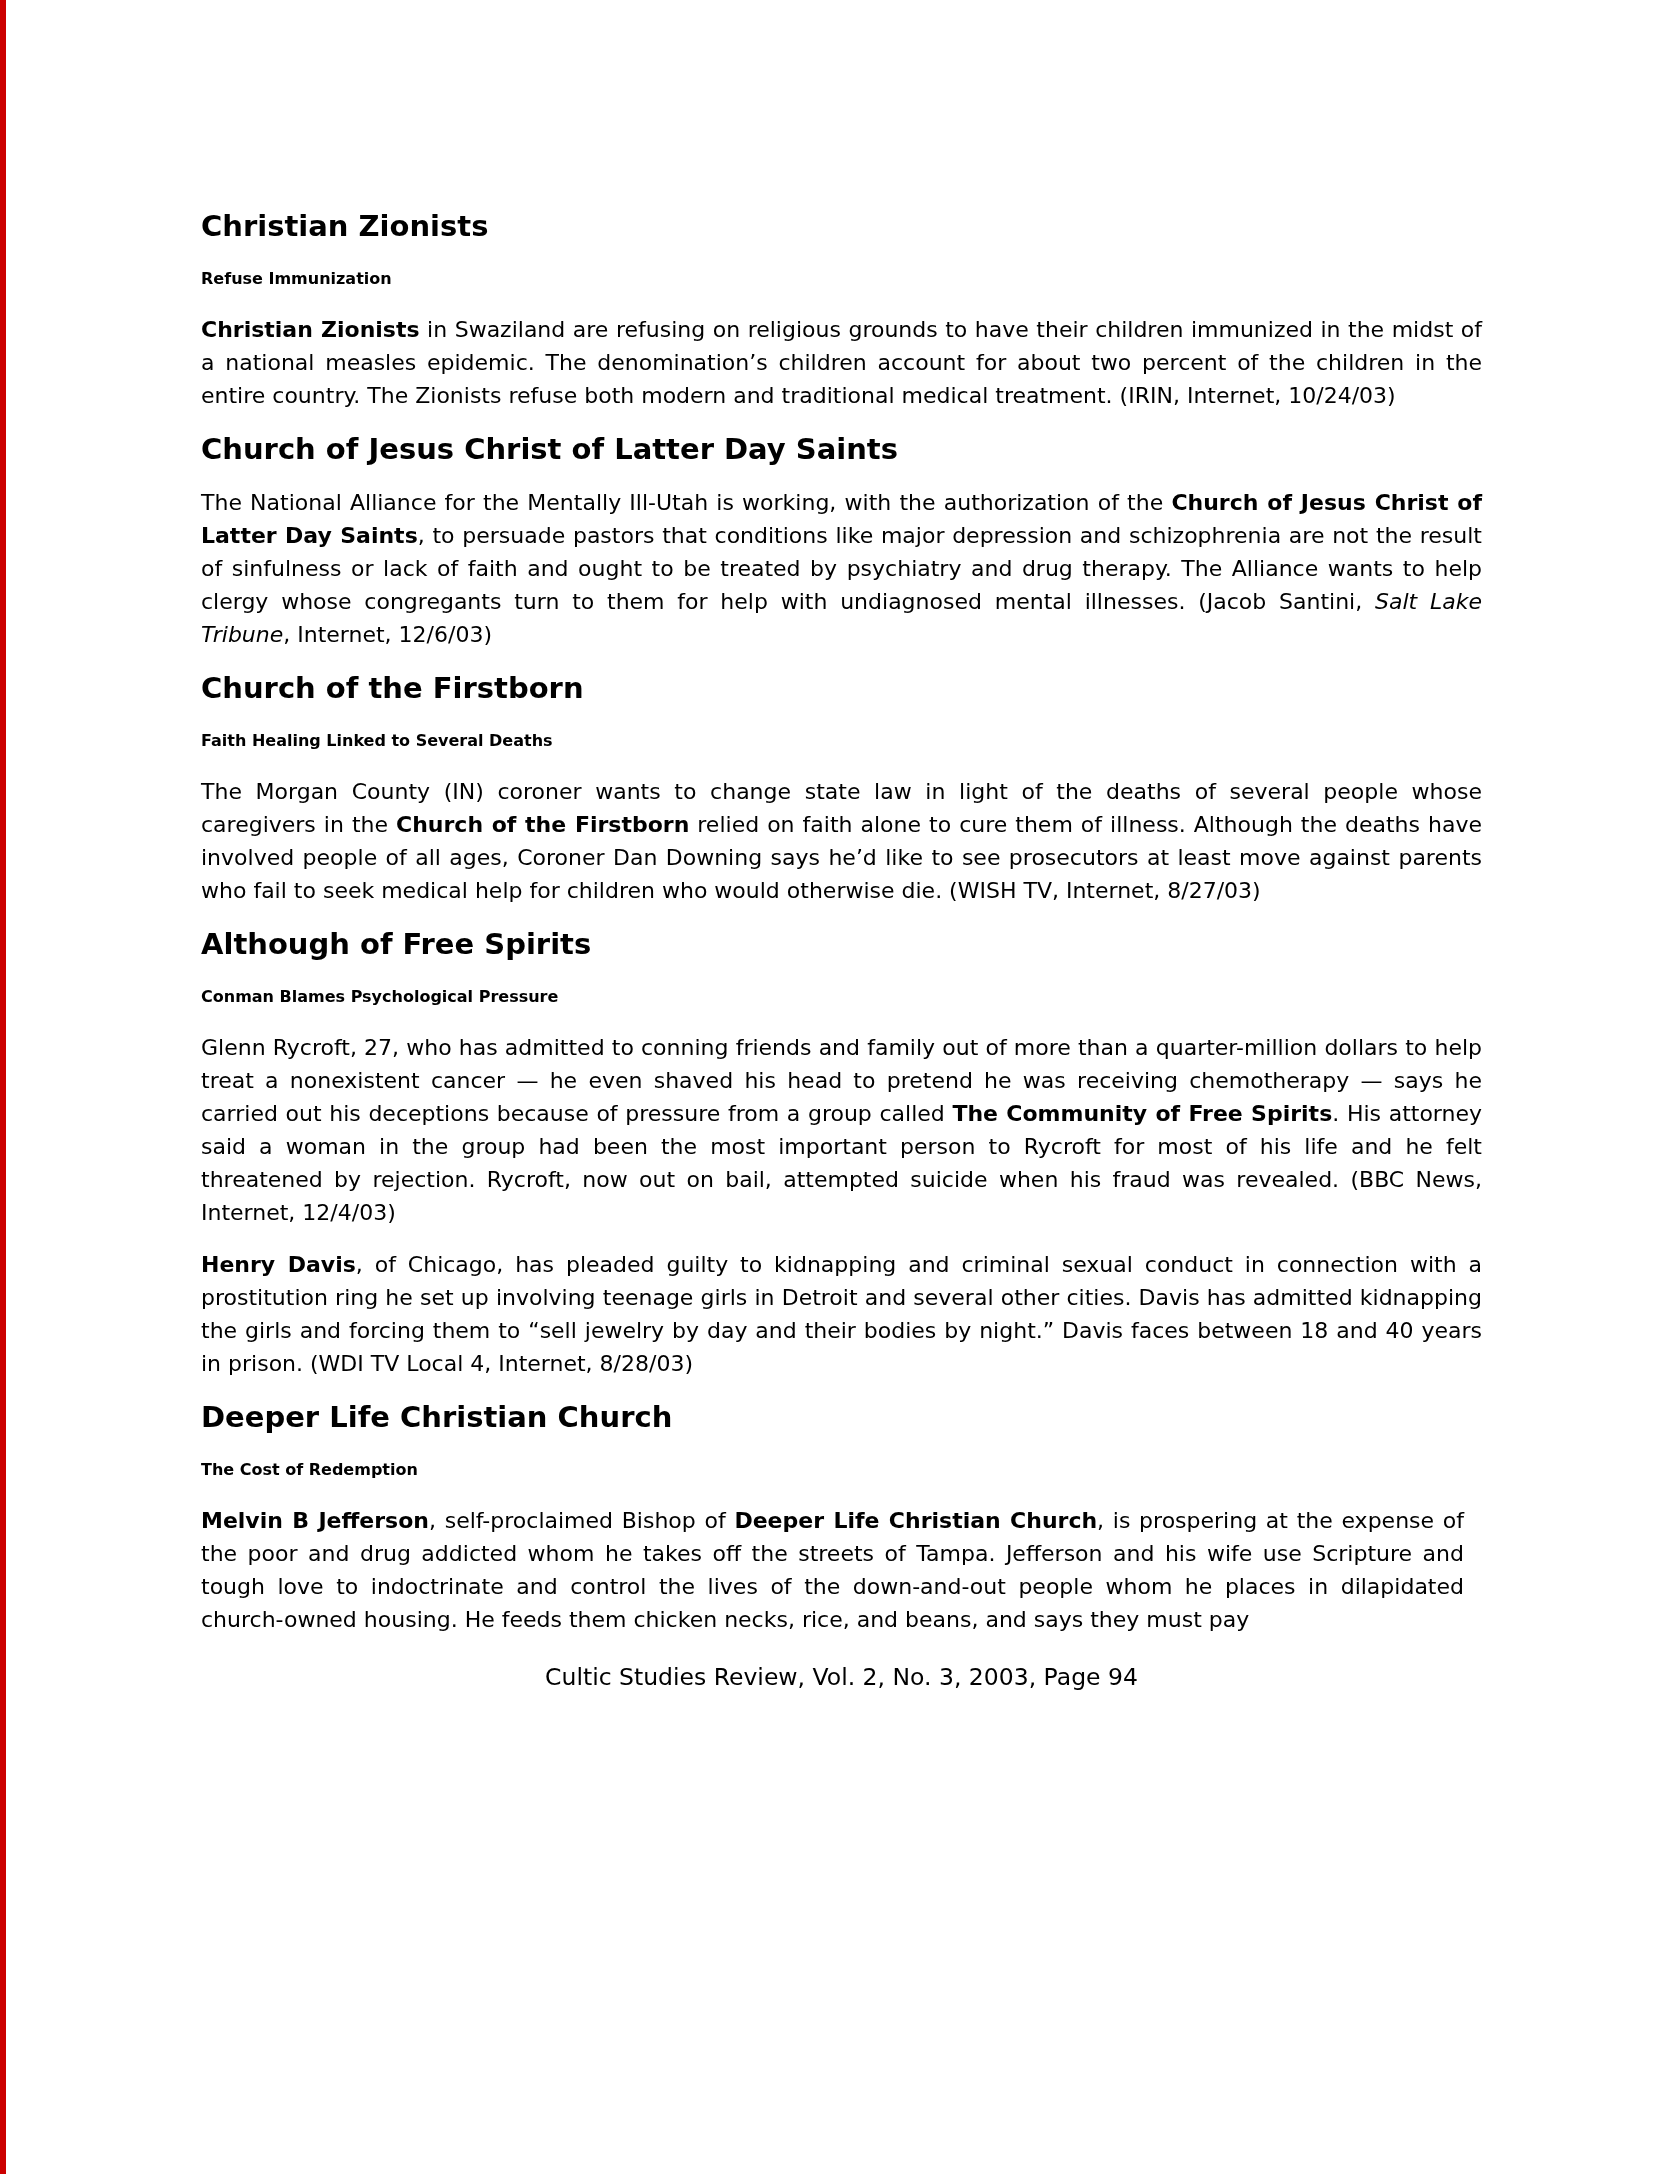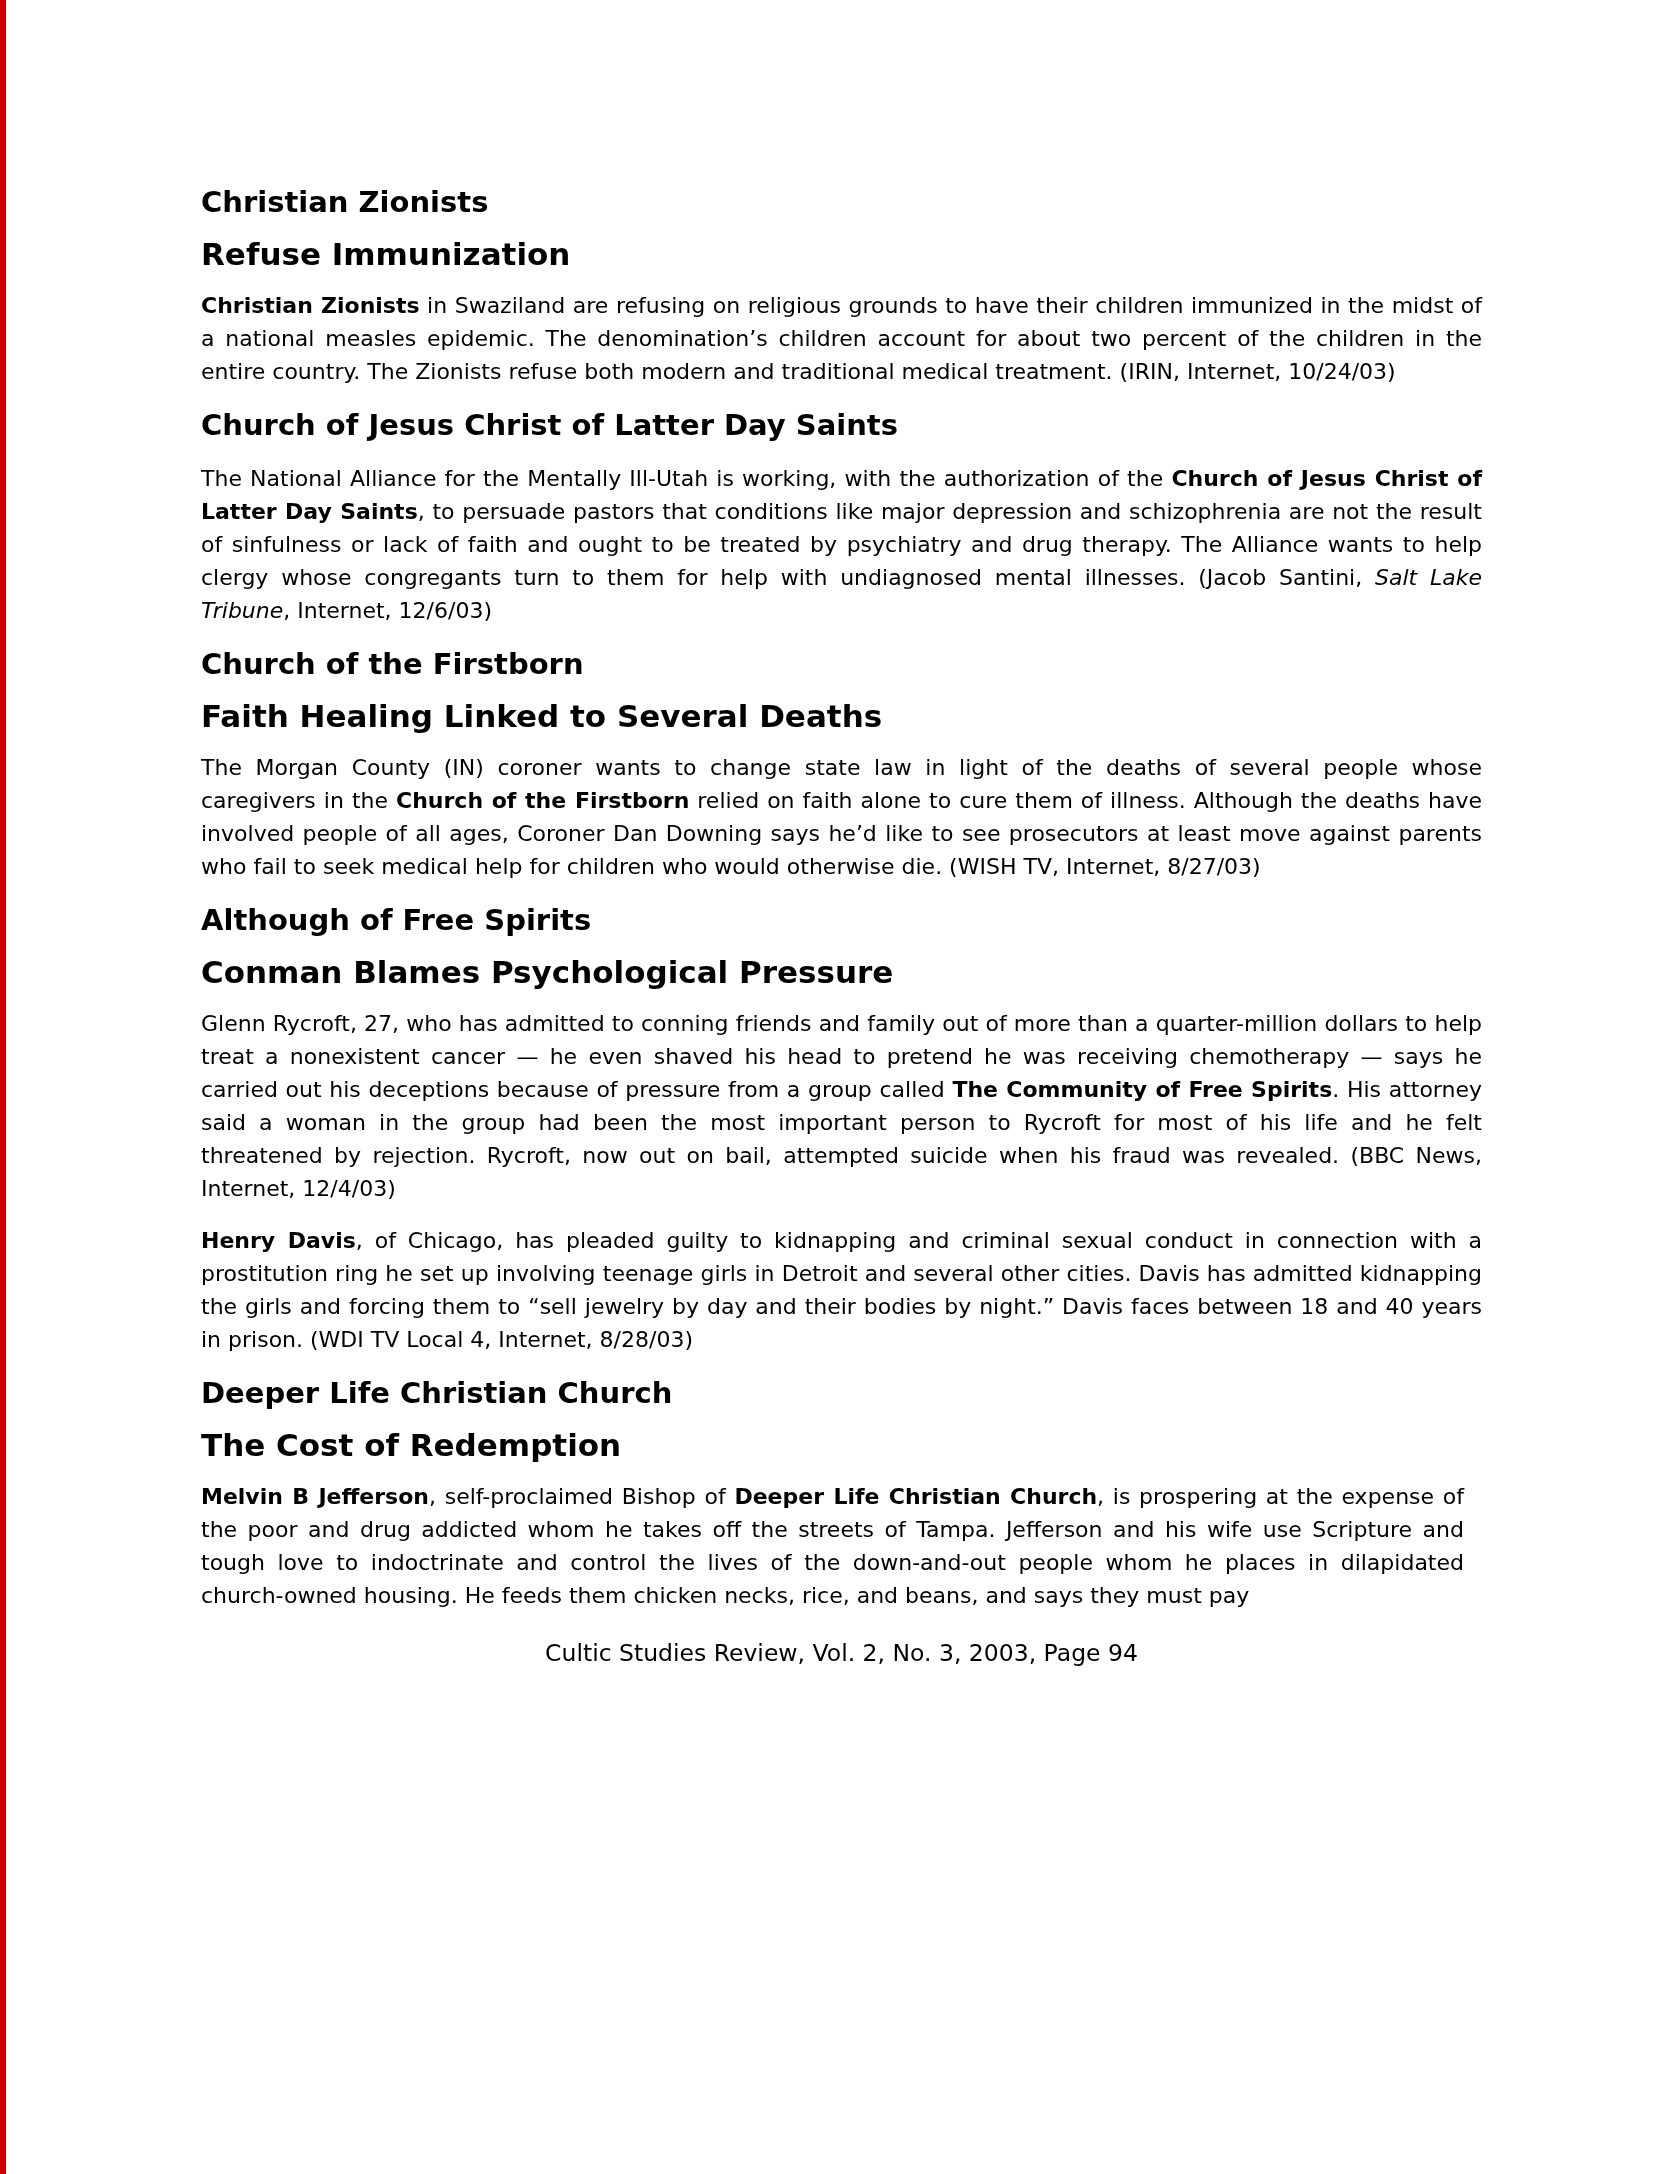--- a/index.html
+++ b/index.html
@@ -13,32 +13,32 @@
     overflow: hidden;
   }
   .edge-bar {
     position: absolute;
     left: 0; top: 0;
     width: 5.6px; height: 100%;
   }
   .content {
     position: absolute;
     left: 201px;
-    top: 184px;
+    top: 208px;
     width: 1281px;
   }
   .h1 {
     font-size: 29px;
     line-height: 36px;
     font-weight: 700;
     margin: 19px 0 0 0;
   }
   section:first-child .h1 { margin-top: 0; }
   .h2 {
-    font-size: 31px;
+    font-size: 16px;
     line-height: 31px;
     font-weight: 700;
     margin: 19px 0 0 0;
   }
   .body {
     font-size: 22px;
     line-height: 33px;
     margin: 19px 0 0 0;
     text-align: justify;
   }

